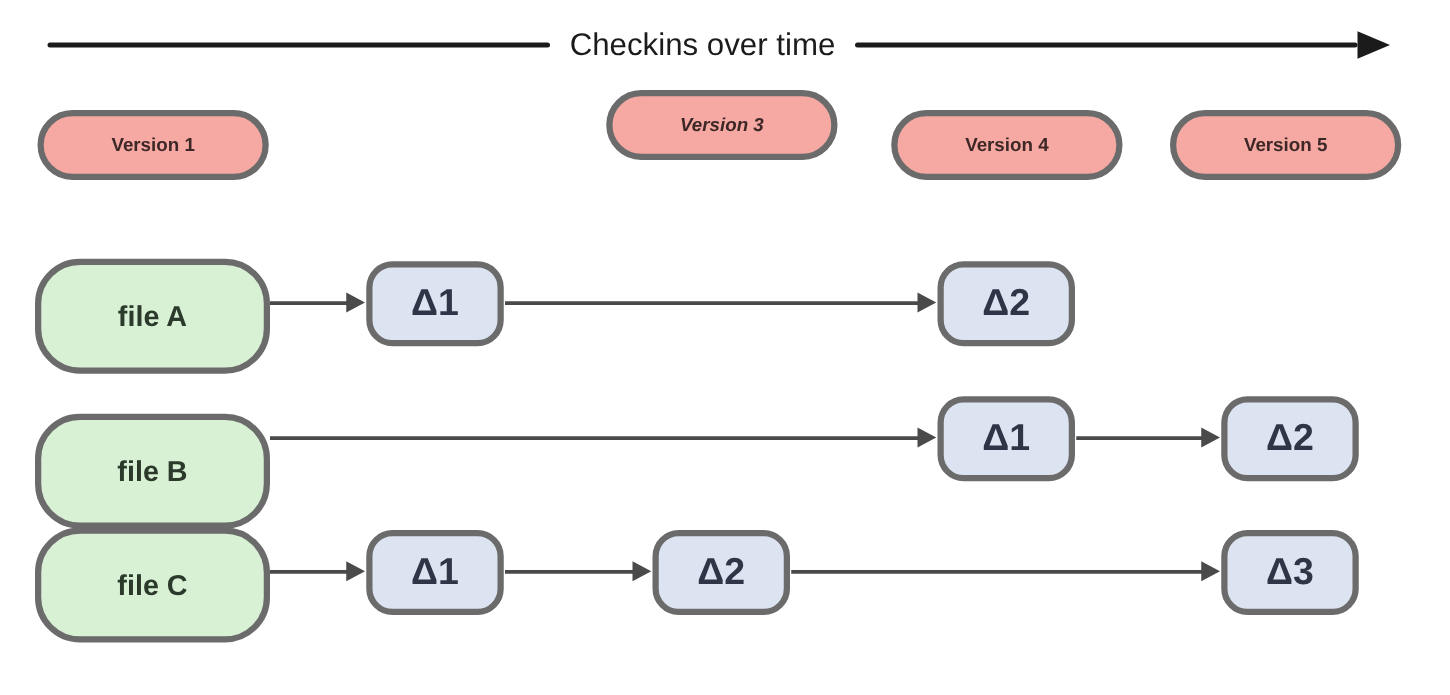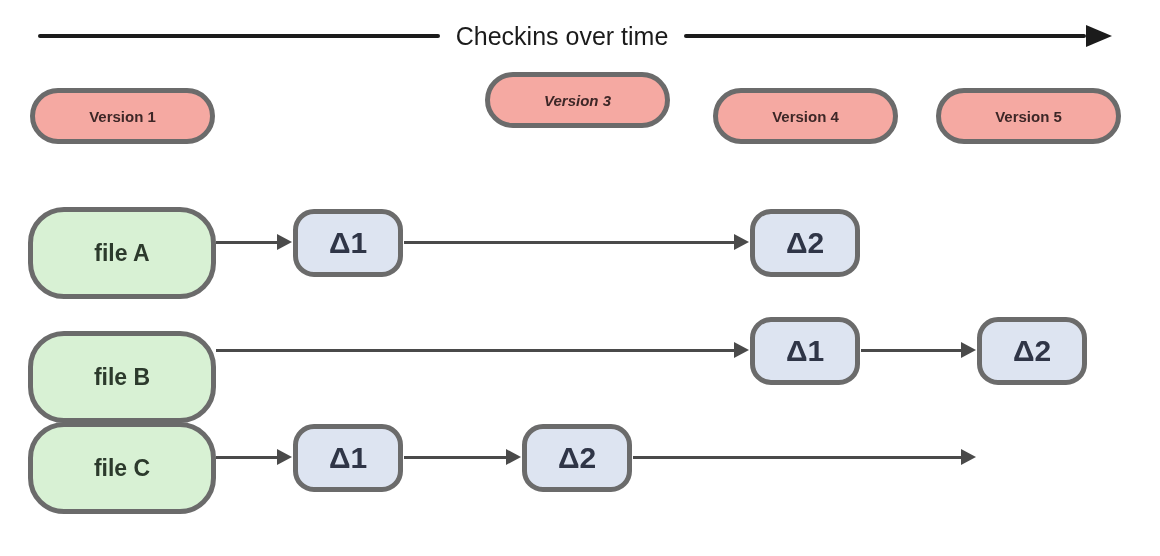--- a/index.html
+++ b/index.html
@@ -141,14 +141,17 @@
     </div>
   <div class="arrow" style="left:216px; top:456px; width:62px;"></div>
   <div class="box delta" style="left:293px; top:424px;">
       <span>Δ1</span>
     </div>
   <div class="arrow" style="left:404px; top:456px; width:103px;"></div>
   <div class="box delta" style="left:522px; top:424px;">
       <span>Δ2</span>
     </div>
   <div class="arrow" style="left:633px; top:456px; width:329px;"></div>
+  <div class="box delta" style="left:977px; top:424px;">
+      <span>Δ3</span>
+    </div>
 
 </div>
 
 </body></html>

